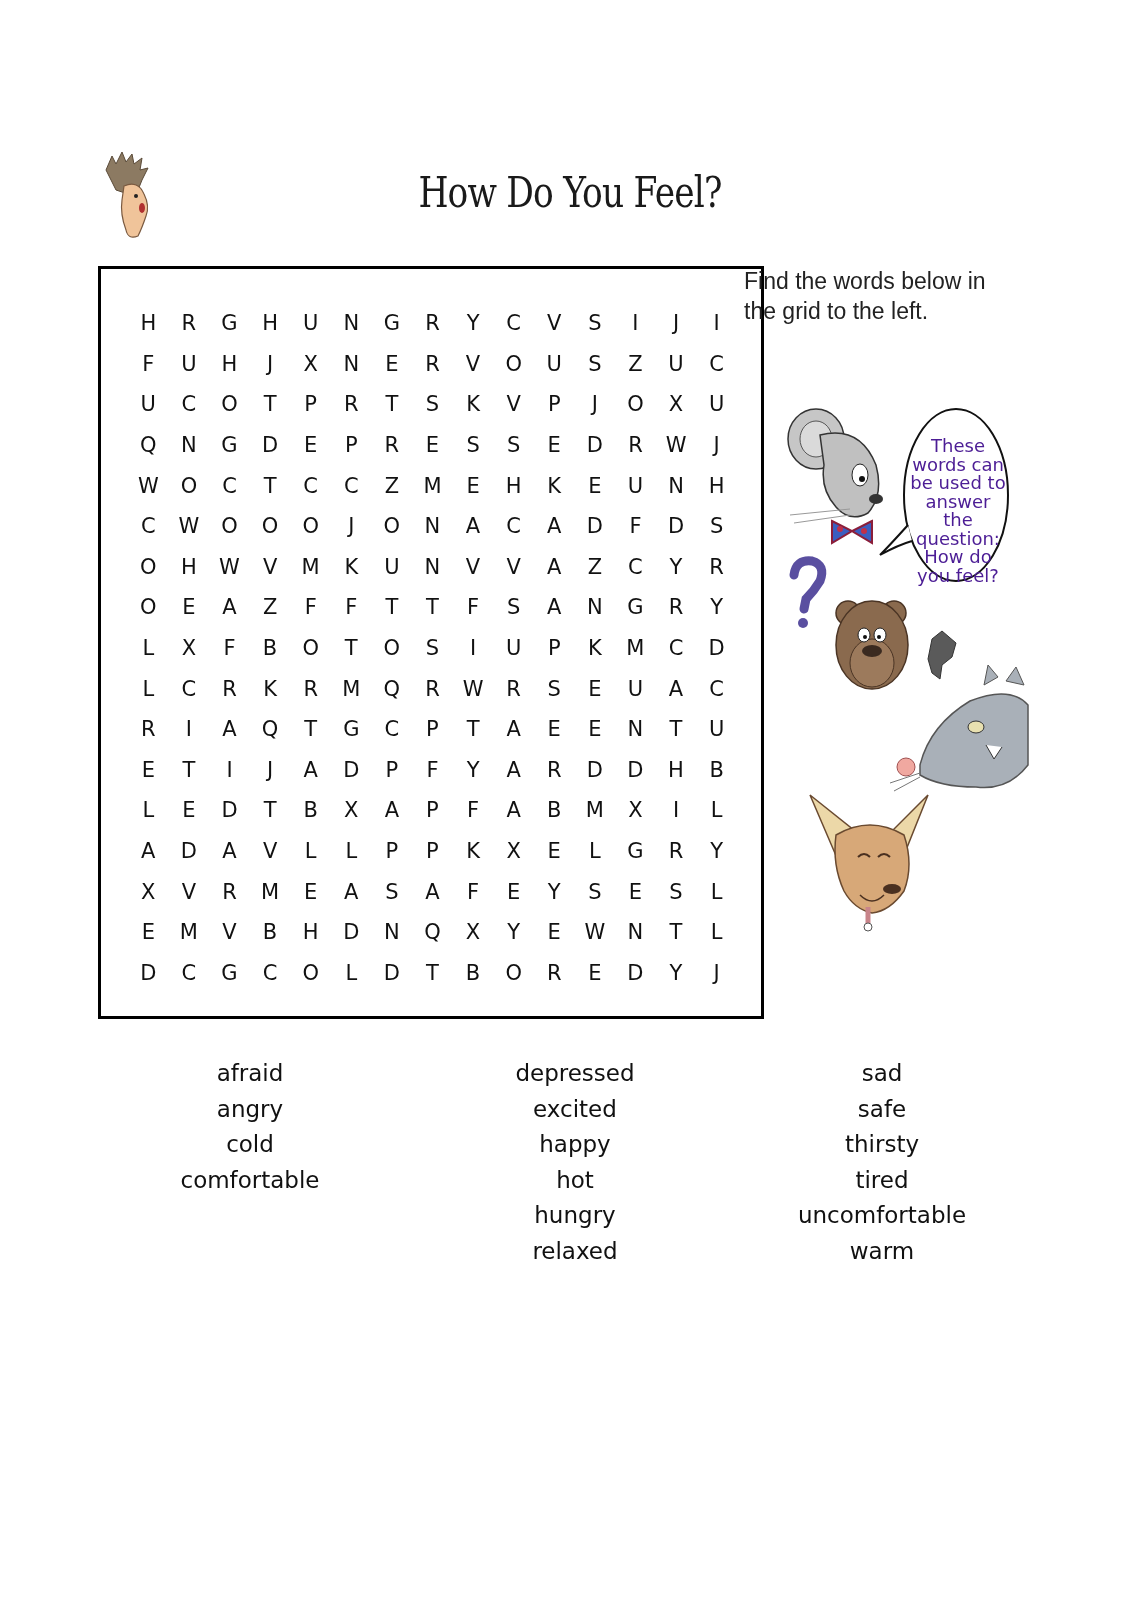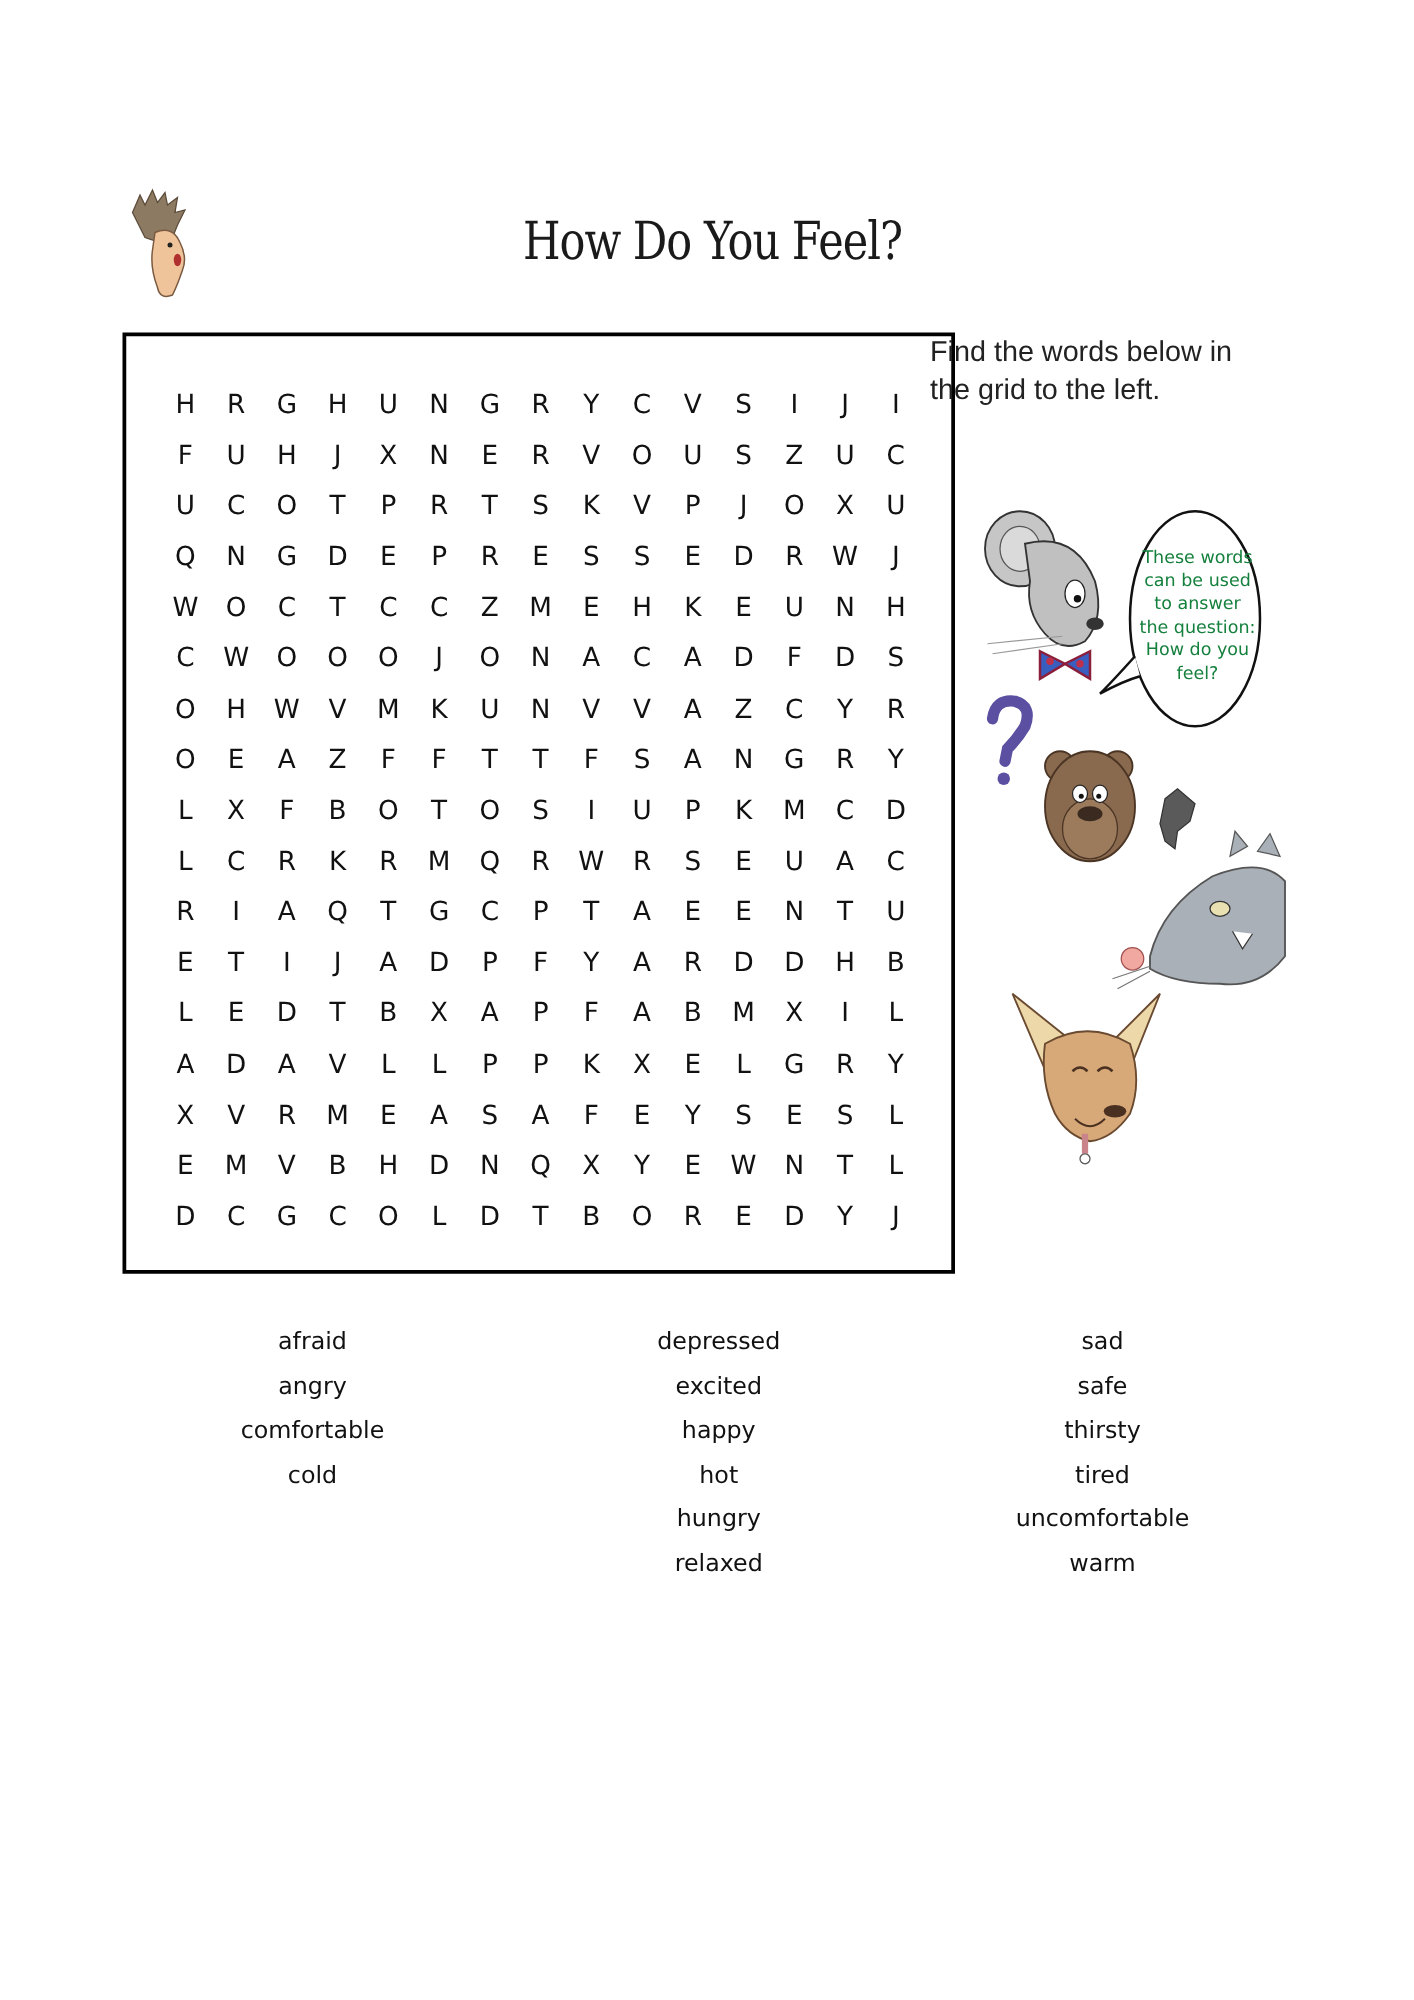--- a/index.html
+++ b/index.html
@@ -15,24 +15,24 @@
   
   #grid-box { left: 98px; top: 266px; width: 660px; height: 747px; border: 3px solid #000; box-sizing: content-box; }
   #grid { position: absolute; left: 27px; top: 34px; display: grid; grid-template-columns: repeat(15, 40.6px); grid-auto-rows: 40.6px; }
   .cell { display: flex; align-items: center; justify-content: center; font-family: "DejaVu Sans", sans-serif; font-size: 21px; color: #111; font-weight: normal; }
 
   
   #instructions { left: 744px; top: 266px; width: 260px; font-family: "Liberation Sans", sans-serif; font-size: 23px; line-height: 30px; color: #222; }
 
   
   #illus { left: 780px; top: 395px; width: 250px; height: 540px; }
-  #bubble-text { position: absolute; left: 130px; top: 42px; width: 96px; text-align: center; font-family: "DejaVu Sans", sans-serif; font-size: 14px; line-height: 18.5px; color: #15803d; }
-
-  
-  .wcol { position: absolute; top: 1056px; width: 260px; text-align: center; font-family: "DejaVu Sans", sans-serif; font-size: 19px; line-height: 35.5px; color: #111; }
+  #bubble-text { position: absolute; left: 130px; top: 42px; width: 96px; text-align: center; font-family: "DejaVu Sans", sans-serif; font-size: 18px; line-height: 18.5px; color: #4c1d95; }
+
+  
+  .wcol { position: absolute; top: 1056px; width: 260px; text-align: center; font-family: "DejaVu Sans", sans-serif; font-size: 23px; line-height: 35.5px; color: #111; }
   .wcol div { height: 35.5px; }
   #col1 { left: 120px; }
   #col2 { left: 445px; }
   #col3 { left: 752px; }
 </style>
 </head>
 <body>
 
 <div id="boy-head" class="abs">
   <svg width="66" height="92" viewBox="0 0 66 92">
@@ -369,22 +369,22 @@
       <path d="M88 512 L88 528" stroke="#c8848a" stroke-width="5"></path>
       <circle cx="88" cy="532" r="4" fill="#fff" stroke="#555" stroke-width="1"></circle>
     </g>
   </svg>
   <div id="bubble-text">These words can be used to answer the question: How do you feel?</div>
 </div>
 
 <div id="col1" class="wcol">
   <div>afraid</div>
   <div>angry</div>
+  <div>cold</div>
   <div>comfortable</div>
-  <div>cold</div>
 </div>
 <div id="col2" class="wcol">
   <div>depressed</div>
   <div>excited</div>
   <div>happy</div>
   <div>hot</div>
   <div>hungry</div>
   <div>relaxed</div>
 </div>
 <div id="col3" class="wcol">

